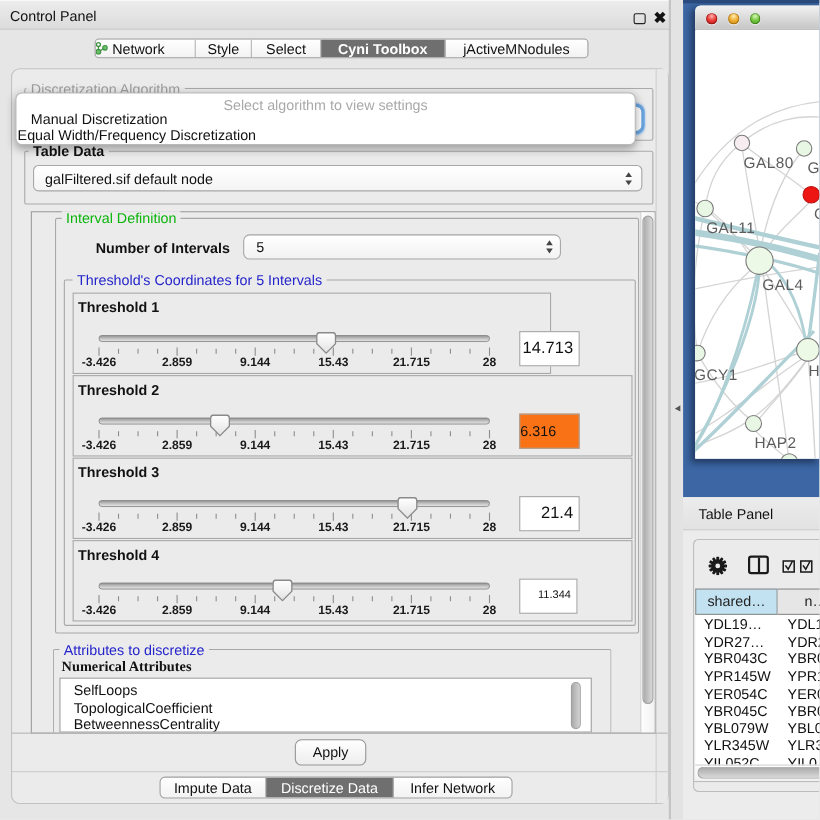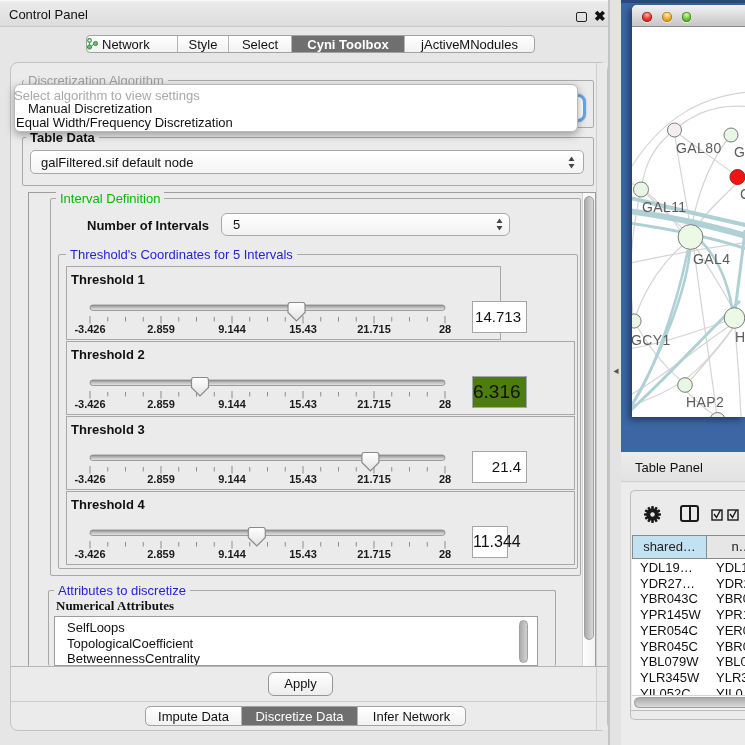--- a/index.html
+++ b/index.html
@@ -47,21 +47,21 @@
 <div class="abs" style="left:22px;top:137px;width:572px;height:49px;border:1px solid #aaaaaa;border-radius:2px;"></div>
 <div class="grouptitle" style="left:26px;top:131px;font-weight:bold;">Table Data</div>
 <div class="abs" style="left:30px;top:150px;width:554px;height:24px;background:linear-gradient(#ffffff,#f4f4f4);border:1px solid #a8a8a8;border-radius:5px;"></div>
 <div class="abs" style="left:41px;top:155px;">galFiltered.sif default node</div>
 <svg class="abs" style="left:567px;top:155px;" width="9" height="15" viewBox="0 0 12 18">
   <path d="M6,1 L10,7 L2,7 Z" fill="#444"></path>
     <path d="M6,17 L10,11 L2,11 Z" fill="#444"></path>
 </svg>
 
 <div class="abs" style="left:14px;top:84px;width:564px;height:48px;background:#fff;border:1px solid #b9b9b9;border-radius:6px;box-shadow:0 3px 9px rgba(0,0,0,0.35);"></div>
-<div class="abs" style="left:14px;top:88px;width:564px;color:#a9a9a9;">Select algorithm to view settings</div>
+<div class="abs" style="left:14px;top:88px;width:564px;text-align:center;color:#a9a9a9;">Select algorithm to view settings</div>
 <div class="abs" style="left:28px;top:101px;font-weight:normal;">Manual Discretization</div>
 <div class="abs" style="left:16px;top:115px;">Equal Width/Frequency Discretization</div>
 
 <div class="abs" style="left:28px;top:192px;width:568px;height:475px;background:#ebebeb;border:1px solid #9d9d9d;"></div>
 
 <div class="abs" style="left:582px;top:193px;width:13px;height:473px;background:linear-gradient(90deg,#fdfdfd,#f2f2f2);border-left:1px solid #d5d5d5;"></div>
 <div class="abs" style="left:583.5px;top:196px;width:10px;height:444px;background:linear-gradient(90deg,#ababab,#d9d9d9);border:1px solid #9f9f9f;border-radius:5px;"></div>
 
 <div class="abs" style="left:50px;top:198px;width:531px;height:378px;border:1px solid #a8a8a8;border-radius:2px;"></div>
 <div class="grouptitle" style="left:56px;top:192px;color:#0cb50c;">Interval Definition</div>
@@ -168,21 +168,21 @@
     <g font-family="Liberation Sans,sans-serif" font-size="11" font-weight="bold" fill="#1a1a1a">
         <text x="23" y="66" text-anchor="middle">-3.426</text>
         <text x="94" y="66" text-anchor="middle">2.859</text>
         <text x="165" y="66" text-anchor="middle">9.144</text>
         <text x="236" y="66" text-anchor="middle">15.43</text>
         <text x="307" y="66" text-anchor="middle">21.715</text>
         <text x="378" y="66" text-anchor="middle">28</text>
       </g>
     <path d="M126.5,35.5 L139.5,35.5 Q141.5,35.5 141.5,38.5 L141.5,45.5 L133.0,54 L124.5,45.5 L124.5,38.5 Q124.5,35.5 126.5,35.5 Z" fill="url(#th2)" stroke="#8a8a8a" stroke-width="1.2"></path>
   </svg>
-  <div class="abs" style="left:405px;top:34px;width:55px;height:32px;background:#4d7c0f;border:1px solid #a5a5a5;font-size:19px;line-height:30px;text-align:right;padding-right:10px;">6.316</div>
+  <div class="abs" style="left:405px;top:34px;width:55px;height:32px;background:#f97316;border:1px solid #a5a5a5;font-size:13px;line-height:30px;text-align:right;padding-right:21px;">6.316</div>
 </div>
 <div class="abs" style="left:66px;top:416.0px;width:509px;height:74px;background:#ebebeb;border:1px solid #a8a8a8;">
   <div class="abs" style="left:4px;top:5px;font-weight:bold;">Threshold 3</div>
   <svg class="abs" style="left:0;top:0;" width="509" height="74" viewBox="0 0 509 74">
     <defs>
       <linearGradient id="tg3" x1="0" y1="0" x2="0" y2="1">
         <stop offset="0" stop-color="#8e8e8e"></stop>
           <stop offset="0.5" stop-color="#c2c2c2"></stop>
           <stop offset="1" stop-color="#e8e8e8"></stop>
       </linearGradient>
@@ -268,21 +268,21 @@
     <g font-family="Liberation Sans,sans-serif" font-size="11" font-weight="bold" fill="#1a1a1a">
         <text x="23" y="66" text-anchor="middle">-3.426</text>
         <text x="94" y="66" text-anchor="middle">2.859</text>
         <text x="165" y="66" text-anchor="middle">9.144</text>
         <text x="236" y="66" text-anchor="middle">15.43</text>
         <text x="307" y="66" text-anchor="middle">21.715</text>
         <text x="378" y="66" text-anchor="middle">28</text>
       </g>
     <path d="M183.3,35.5 L196.3,35.5 Q198.3,35.5 198.3,38.5 L198.3,45.5 L189.8,54 L181.3,45.5 L181.3,38.5 Q181.3,35.5 183.3,35.5 Z" fill="url(#th4)" stroke="#8a8a8a" stroke-width="1.2"></path>
   </svg>
-  <div class="abs" style="left:405px;top:34px;width:36px;height:32px;background:#fff;border:1px solid #a5a5a5;font-size:16px;line-height:30px;text-align:right;padding-right:5px;">11.344</div>
+  <div class="abs" style="left:405px;top:34px;width:53px;height:32px;background:#fff;border:1px solid #a5a5a5;font-size:10px;line-height:30px;text-align:right;padding-right:5px;">11.344</div>
 </div>
 
 <div class="abs" style="left:48px;top:590px;width:508px;height:76px;border:1px solid #a8a8a8;border-radius:2px;border-bottom:none;"></div>
 <div class="grouptitle" style="left:54px;top:584px;color:#2424cc;">Attributes to discretize</div>
 <div class="abs" style="left:56px;top:598px;font-weight:bold;font-family:Liberation Serif, serif;">Numerical Attributes</div>
 <div class="abs" style="left:54px;top:616px;width:484px;height:50px;background:#fff;border:1px solid #9d9d9d;overflow:hidden;">
   <div style="padding:3px 0 3px 12px;line-height:15.6px;">SelfLoops<br>TopologicalCoefficient<br>BetweennessCentrality</div>
 </div>
 <div class="abs" style="left:519px;top:620px;width:9px;height:43px;background:linear-gradient(90deg,#ababab,#d2d2d2);border:1px solid #9f9f9f;border-radius:5px;"></div>
 

